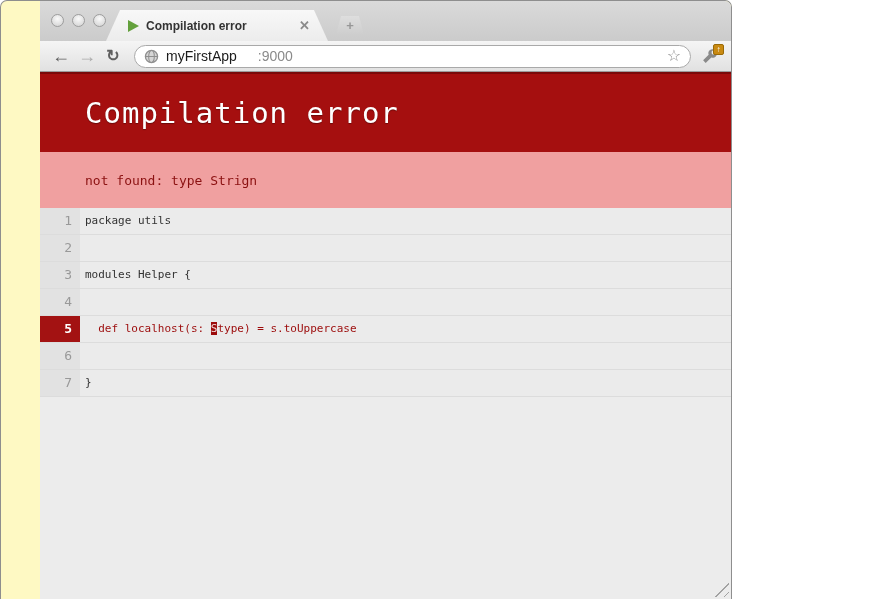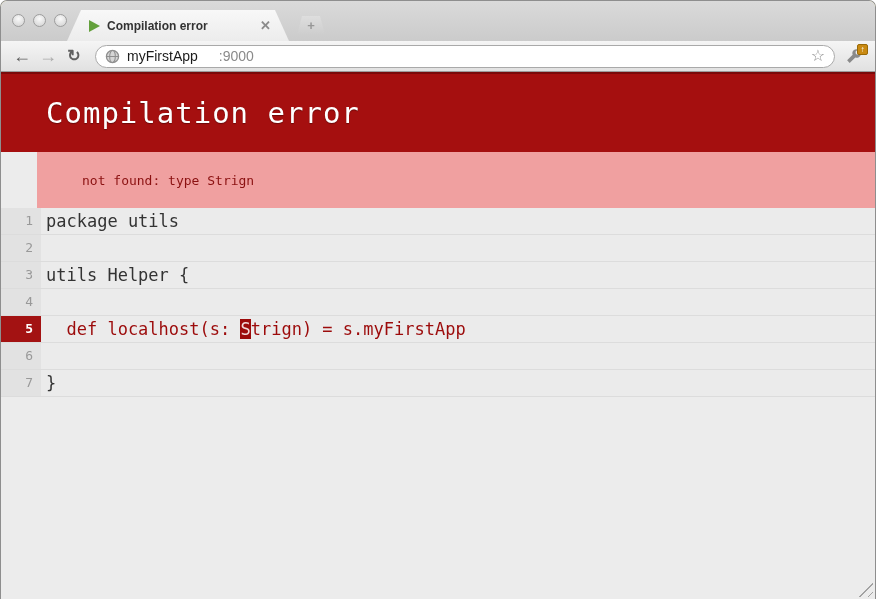--- a/index.html
+++ b/index.html
@@ -1,20 +1,20 @@
 <!DOCTYPE html>
 <html><head>
 <meta charset="utf-8">
 <style>
   * { margin:0; padding:0; box-sizing:border-box; }
   html,body { background:#ffffff; }
   body { font-family:"Liberation Sans", sans-serif; width:890px; height:599px; overflow:hidden; }
 
-  .window { position:relative; width:876px; height:599px; border:1px solid #8e8e8e; border-bottom:none;
-            border-radius:7px 7px 0 0; overflow:hidden; background:#fef9c3; }
+  .window { position:relative; width:732px; height:599px; border:1px solid #8e8e8e; border-bottom:none;
+            border-radius:7px 7px 0 0; overflow:hidden; background:#fef9c3;padding-left:39px; }
 
   
   .tabstrip { position:relative; height:40px; background:linear-gradient(#dadada,#cbcbcb); }
   .traffic { position:absolute; top:13px; left:11px; display:flex; gap:8px; }
   .light { width:13px; height:13px; border-radius:50%; border:1px solid #9d9d9d;
            background:radial-gradient(circle at 50% 35%, #fafafa, #cfcfcf); }
   .tab { position:absolute; left:66px; top:9px; width:222px; height:31px;
          background:linear-gradient(#f8f8f8,#ececec);
          clip-path:polygon(14px 0, calc(100% - 14px) 0, 100% 100%, 0 100%);
          filter:drop-shadow(0 0 1px #9a9a9a); }
@@ -50,28 +50,28 @@
            display:flex; align-items:center; justify-content:center; line-height:1; }
 
   
   .content { position:relative; font-family:"DejaVu Sans Mono","Liberation Mono",monospace;
              height:527px; background:#ececec; }
   .banner-title { height:80px; background:#a50f0f; border-top:2px solid #7b0a0a;
                   display:flex; align-items:center; padding-left:45px; }
   .banner-title h1 { color:#fff; font-size:29px; font-weight:normal; letter-spacing:1px;
                      text-shadow:0 1px 1px rgba(0,0,0,.35); font-family:inherit; }
   .banner-msg { height:56px; background:#f0a0a0; display:flex; align-items:center; padding-left:45px;
-                color:#8b1111; font-size:13px;margin-left:36px; }
+                color:#8b1111; font-size:13px; }
   .path-bar { height:29px; background:#333333; display:flex; align-items:center; padding-left:45px;
               color:#fefefe; font-size:13px; font-weight:bold; white-space:nowrap; }
 
   .code-row { display:flex; height:27px; background:#ebebeb; border-bottom:1px solid #dcdcdc; }
   .gutter { width:40px; flex:0 0 auto; background:#e2e2e2; color:#999; font-size:13px;
             text-align:right; padding-right:8px; line-height:26px; }
-  .code-text { flex:1; font-size:17px; color:#333; line-height:26px; padding-left:5px; white-space:pre; }
+  .code-text { flex:1; font-size:11px; color:#333; line-height:26px; padding-left:5px; white-space:pre; }
   .code-row.error .gutter { background:#a31212; color:#fff; font-weight:bold; }
   .code-row.error .code-text { color:#9c0b0b; }
   .code-text .marker { background:#9c0b0b; color:#f3dcdc; }
 
   .resize-grip { position:absolute; right:2px; bottom:2px; width:16px; height:16px;
                  background:repeating-linear-gradient(-45deg, transparent 0 3px, #a2a2a2 3px 4px, transparent 4px 6px);
                  clip-path:polygon(100% 0, 100% 100%, 0 100%); }
 </style>
 </head>
 <body>
@@ -126,29 +126,29 @@
         <div class="code-row">
           <div class="gutter">1</div>
           <div class="code-text">package utils</div>
         </div>
         <div class="code-row">
           <div class="gutter">2</div>
           <div class="code-text"></div>
         </div>
         <div class="code-row">
           <div class="gutter">3</div>
-          <div class="code-text">utils Helper {</div>
+          <div class="code-text">modules Helper {</div>
         </div>
         <div class="code-row">
           <div class="gutter">4</div>
           <div class="code-text"></div>
         </div>
         <div class="code-row error">
           <div class="gutter">5</div>
-          <div class="code-text"><span>  def localhost(s: </span><span class="marker">S</span><span>trign) = s.myFirstApp</span></div>
+          <div class="code-text"><span>  def localhost(s: </span><span class="marker">S</span><span>type) = s.toUppercase</span></div>
         </div>
         <div class="code-row">
           <div class="gutter">6</div>
           <div class="code-text"></div>
         </div>
         <div class="code-row">
           <div class="gutter">7</div>
           <div class="code-text">}</div>
         </div>
       </div>

